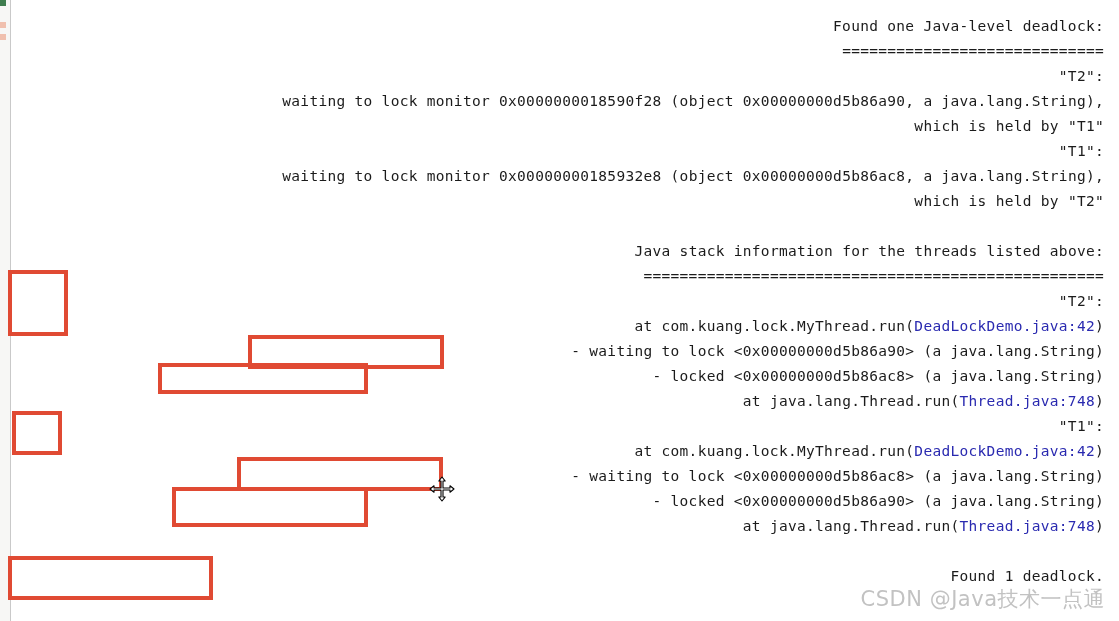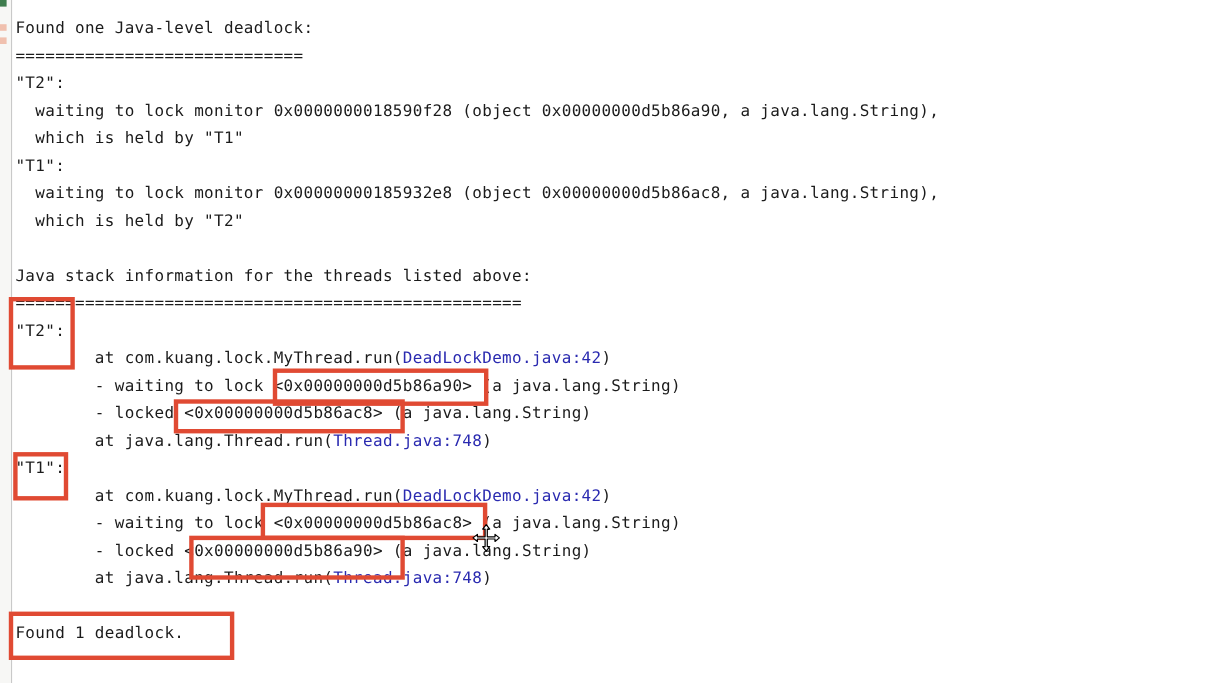--- a/index.html
+++ b/index.html
@@ -46,21 +46,21 @@
     position: absolute;
     left: 14px;
     top: 14px;
     width: 1090px;
     font-size: 14.5px;
     line-height: 25px;
     color: #1b1b1b;
     white-space: pre;
     letter-spacing: 0.3px;
   }
-  .line { height: 25px; }
+  .line { height: 25px; text-align: right; }
   .blank { height: 25px; }
   .lnk {
     color: #2a2ab0;
   }
 
   
   .redbox {
     position: absolute;
     border: 4px solid #e04a33;
     box-sizing: border-box;
@@ -111,13 +111,14 @@
       <div class="redbox" title="&lt;0x00000000d5b86a90&gt;" style="left: 172px; top: 487px; width: 196px; height: 40px; border-color: rgb(224, 74, 51);"></div>
       <div class="redbox" title="Found 1 deadlock." style="left: 8px; top: 556px; width: 205px; height: 44px; border-color: rgb(224, 74, 51);"></div>
     </div>
 
   <svg id="move-cursor" viewBox="0 0 26 26" xmlns="http://www.w3.org/2000/svg" style="left: 429px; top: 476px;">
     <g fill="#ffffff" stroke="#000000" stroke-width="1.1" stroke-linejoin="round">
       <path d="M13 1 L16.2 5 L14 5 L14 12 L21 12 L21 9.8 L25 13 L21 16.2 L21 14 L14 14 L14 21 L16.2 21 L13 25 L9.8 21 L12 21 L12 14 L5 14 L5 16.2 L1 13 L5 9.8 L5 12 L12 12 L12 5 L9.8 5 Z"></path>
     </g>
   </svg>
 
+  <div id="watermark">CSDN @Java技术一点通</div>
 </div>
 
 </body></html>

